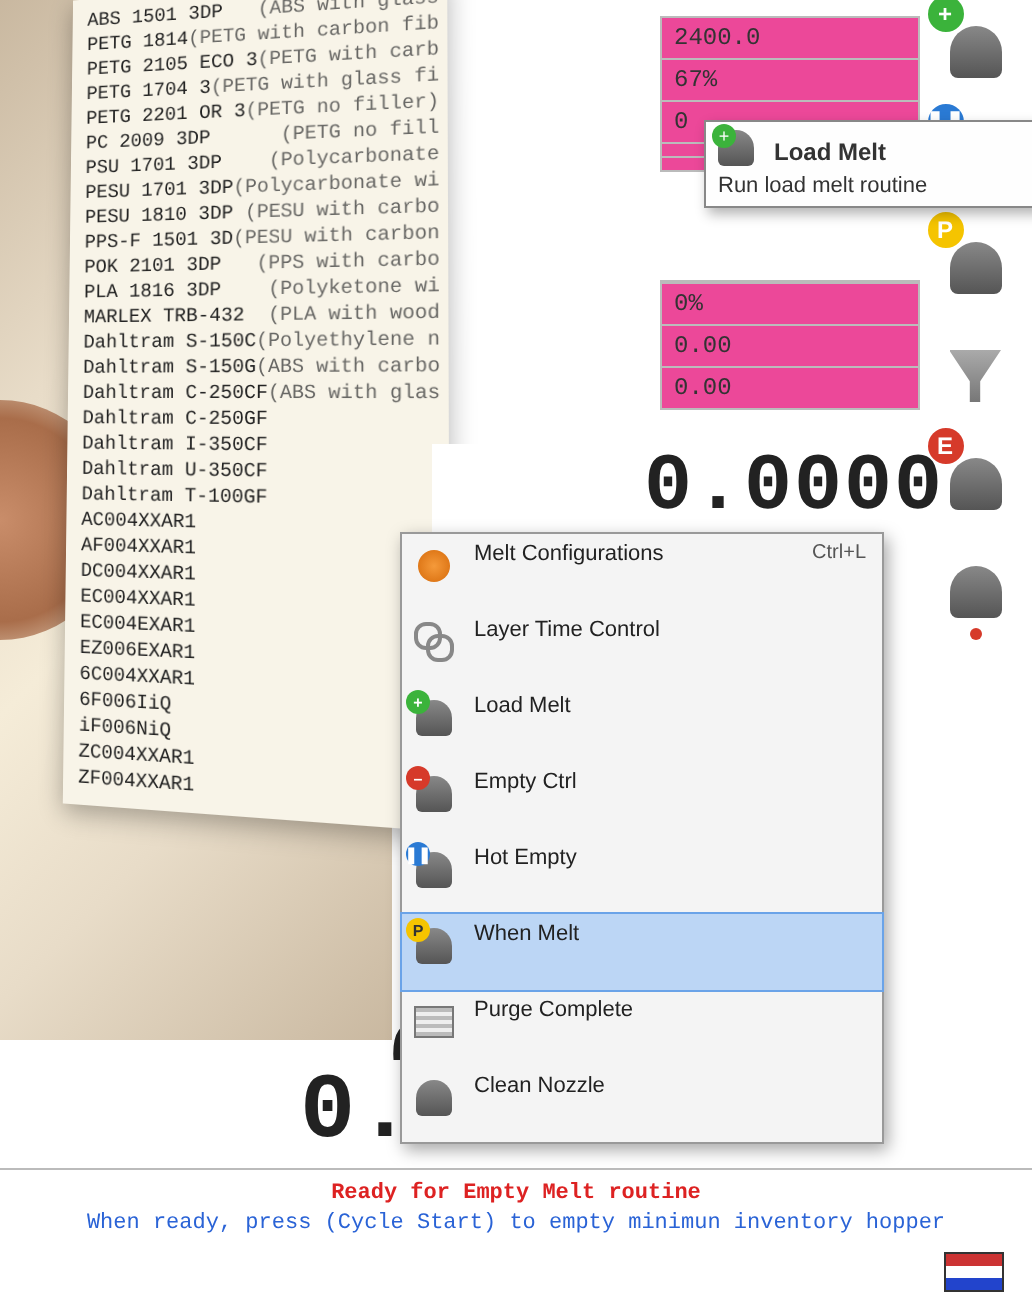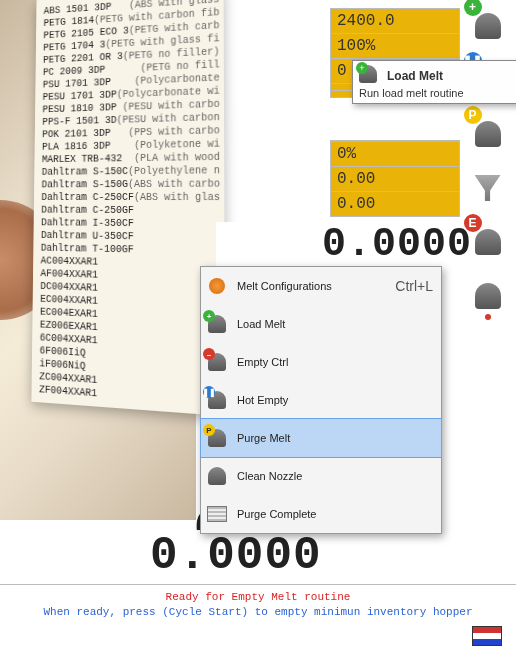--- a/index.html
+++ b/index.html
@@ -13,45 +13,45 @@
   .big-btn{width:40px;height:48px;position:relative;display:flex;align-items:center;justify-content:center}
   .big-btn .nozzle{width:26px;height:26px;background:linear-gradient(#888,#555);border-radius:13px 13px 4px 4px;position:relative}
   .big-btn .badge{position:absolute;left:-4px;top:-4px;width:18px;height:18px;border-radius:9px;display:flex;align-items:center;justify-content:center;color:#fff;font-weight:bold;font-size:12px}
   .bg-green{background:#3bb33b}
   .bg-blue{background:#2a7ad4}
   .bg-yellow{background:#f5c400;color:#333}
   .bg-red{background:#d63a2a}
   .funnel{width:26px;height:26px;background:linear-gradient(#aaa,#777);clip-path:polygon(0 0,100% 0,60% 60%,60% 100%,40% 100%,40% 60%)}
   .bead{width:6px;height:6px;border-radius:3px;background:#d63a2a;position:absolute;bottom:0;left:50%;transform:translateX(-50%)}
   .value-fields{position:absolute;left:330px;top:8px;width:130px;display:flex;flex-direction:column;z-index:7}
-  .vf{border:1px solid #bbb;border-bottom:none;padding:3px 6px;background:#eab308;font-family:"Courier New",monospace;font-size:16px}
+  .vf{border:1px solid #bbb;border-bottom:none;padding:3px 6px;background:#ec4899;font-family:"Courier New",monospace;font-size:12px}
   .vf:last-child{border-bottom:1px solid #bbb}
   .tooltip{position:absolute;left:352px;top:60px;width:160px;background:#fefefe;border:1px solid #888;box-shadow:2px 3px 6px rgba(0,0,0,.3);z-index:12;padding:4px 6px;font-size:11px}
   .tooltip .tt-row{display:flex;align-items:center;gap:6px}
   .tooltip .tt-title{font-weight:bold;font-size:12px}
   .tooltip .mini-ico{width:22px;height:22px;position:relative}
   .tooltip .mini-ico .n{width:18px;height:18px;background:linear-gradient(#888,#555);border-radius:9px 9px 3px 3px}
   .tooltip .mini-ico .b{position:absolute;left:-3px;top:-3px;width:12px;height:12px;border-radius:6px;background:#3bb33b;color:#fff;font-size:9px;display:flex;align-items:center;justify-content:center}
   .big-readout{position:absolute;left:216px;top:222px;width:256px;text-align:right;font-family:"Courier New",monospace;font-size:40px;font-weight:bold;color:#222;background:#fff;z-index:7;letter-spacing:1px}
   .context-menu{position:absolute;left:200px;top:266px;width:240px;background:#f4f4f4;border:1px solid #999;box-shadow:2px 3px 8px rgba(0,0,0,.35);z-index:20}
-  .cm-item{display:flex;align-items:center;padding:4px 8px 4px 4px;height:30px;gap:8px;font-size:11px;color:#222}
+  .cm-item{display:flex;padding:4px 8px 4px 4px;height:30px;gap:8px;font-size:11px;color:#222}
   .cm-item.selected{background:#bcd6f5;border:1px solid #6aa3e8;margin:-1px}
   .cm-ico{width:24px;height:24px;position:relative;display:flex;align-items:center;justify-content:center;flex-shrink:0}
   .cm-ico .nz{width:18px;height:18px;background:linear-gradient(#888,#555);border-radius:9px 9px 3px 3px}
   .cm-ico .bd{position:absolute;left:-2px;top:-2px;width:12px;height:12px;border-radius:6px;display:flex;align-items:center;justify-content:center;color:#fff;font-size:8px;font-weight:bold}
-  .cm-hotkey{margin-left:auto;color:#555;font-size:14px}
+  .cm-hotkey{margin-left:auto;color:#555;font-size:10px}
   .gear-stack{position:relative;width:20px;height:20px}
   .gear{width:10px;height:10px;border:2px solid #888;border-radius:6px;position:absolute}
   .bead-orange{width:16px;height:16px;background:radial-gradient(circle,#f59a3a,#d66a0a);border-radius:8px}
   .layer-ico{width:18px;height:14px;border:1px solid #777;background:repeating-linear-gradient(#bbb,#bbb 2px,#eee 2px,#eee 4px)}
   .bottom-readout{position:absolute;left:150px;top:530px;font-family:"Courier New",monospace;font-size:46px;font-weight:bold;color:#222;letter-spacing:1px;z-index:3}
   .bottom-readout .partial{position:absolute;top:-26px;left:44px;height:26px;overflow:hidden;font-size:46px;color:#222}
   .divider{position:absolute;left:0;top:584px;width:516px;height:1px;background:#bbb}
   .status-block{position:absolute;left:0;top:590px;width:516px;text-align:center;font-family:"Courier New",monospace;font-size:11px;line-height:15px;z-index:2}
-  .status-title{color:#d22;font-weight:normal}
+  .status-title{color:#d22;font-weight:bold}
   .status-line{color:#2a63d6}
   .made-badge{position:absolute;right:14px;bottom:2px;width:28px;height:18px;border:1px solid #333;background:linear-gradient(#c33 0 33%,#fff 33% 66%,#24c 66%);font-size:5px}
   .field-strip{position:absolute;left:330px;top:140px;width:130px;z-index:6;border-top:1px solid #bbb}
 </style>
 </head>
 <body>
 
 <div class="photo-area">
   <div class="paper" id="paper">
       <div class="mat-row">
@@ -176,21 +176,21 @@
       </div>
       <div class="mat-row">
         <span class="c1">ZF004XXAR1</span>
         <span class="c2"></span>
       </div>
     </div>
 </div>
 
 <div class="value-fields">
   <div class="vf">2400.0</div>
-  <div class="vf">100%</div>
+  <div class="vf">67%</div>
   <div class="vf">0</div>
   <div class="vf"></div>
   <div class="vf"></div>
 </div>
 <div class="field-strip">
   <div class="vf">0%</div>
   <div class="vf">0.00</div>
   <div class="vf">0.00</div>
 </div>
 
@@ -236,20 +236,29 @@
 <div class="context-menu" id="ctx">
     <div class="cm-item">
       <div class="cm-ico">
         <div class="bead-orange"></div>
       </div>
       <span>Melt Configurations</span>
       <span class="cm-hotkey">Ctrl+L</span>
     </div>
     <div class="cm-item">
       <div class="cm-ico">
+        <div class="gear-stack">
+          <div class="gear" style="left: 0px; top: 0px;"></div>
+          <div class="gear" style="right: 0px; bottom: 0px;"></div>
+        </div>
+      </div>
+      <span>Layer Time Control</span>
+    </div>
+    <div class="cm-item">
+      <div class="cm-ico">
         <div class="nz"></div>
         <div class="bd bg-green">+</div>
       </div>
       <span>Load Melt</span>
     </div>
     <div class="cm-item">
       <div class="cm-ico">
         <div class="nz"></div>
         <div class="bd bg-red">–</div>
       </div>
@@ -260,33 +269,33 @@
         <div class="nz"></div>
         <div class="bd bg-blue">❚❚</div>
       </div>
       <span>Hot Empty</span>
     </div>
     <div class="cm-item selected">
       <div class="cm-ico">
         <div class="nz"></div>
         <div class="bd bg-yellow" style="color: rgb(51, 51, 51);">P</div>
       </div>
-      <span>Purge Melt</span>
+      <span>When Melt</span>
+    </div>
+    <div class="cm-item">
+      <div class="cm-ico">
+        <div class="layer-ico"></div>
+      </div>
+      <span>Purge Complete</span>
     </div>
     <div class="cm-item">
       <div class="cm-ico">
         <div class="nz"></div>
       </div>
       <span>Clean Nozzle</span>
-    </div>
-    <div class="cm-item">
-      <div class="cm-ico">
-        <div class="layer-ico"></div>
-      </div>
-      <span>Purge Complete</span>
     </div>
   </div>
 
 <div class="bottom-readout">
   <div class="partial">0</div>
   <span>0.0000</span>
 </div>
 
 <div class="divider"></div>
 

